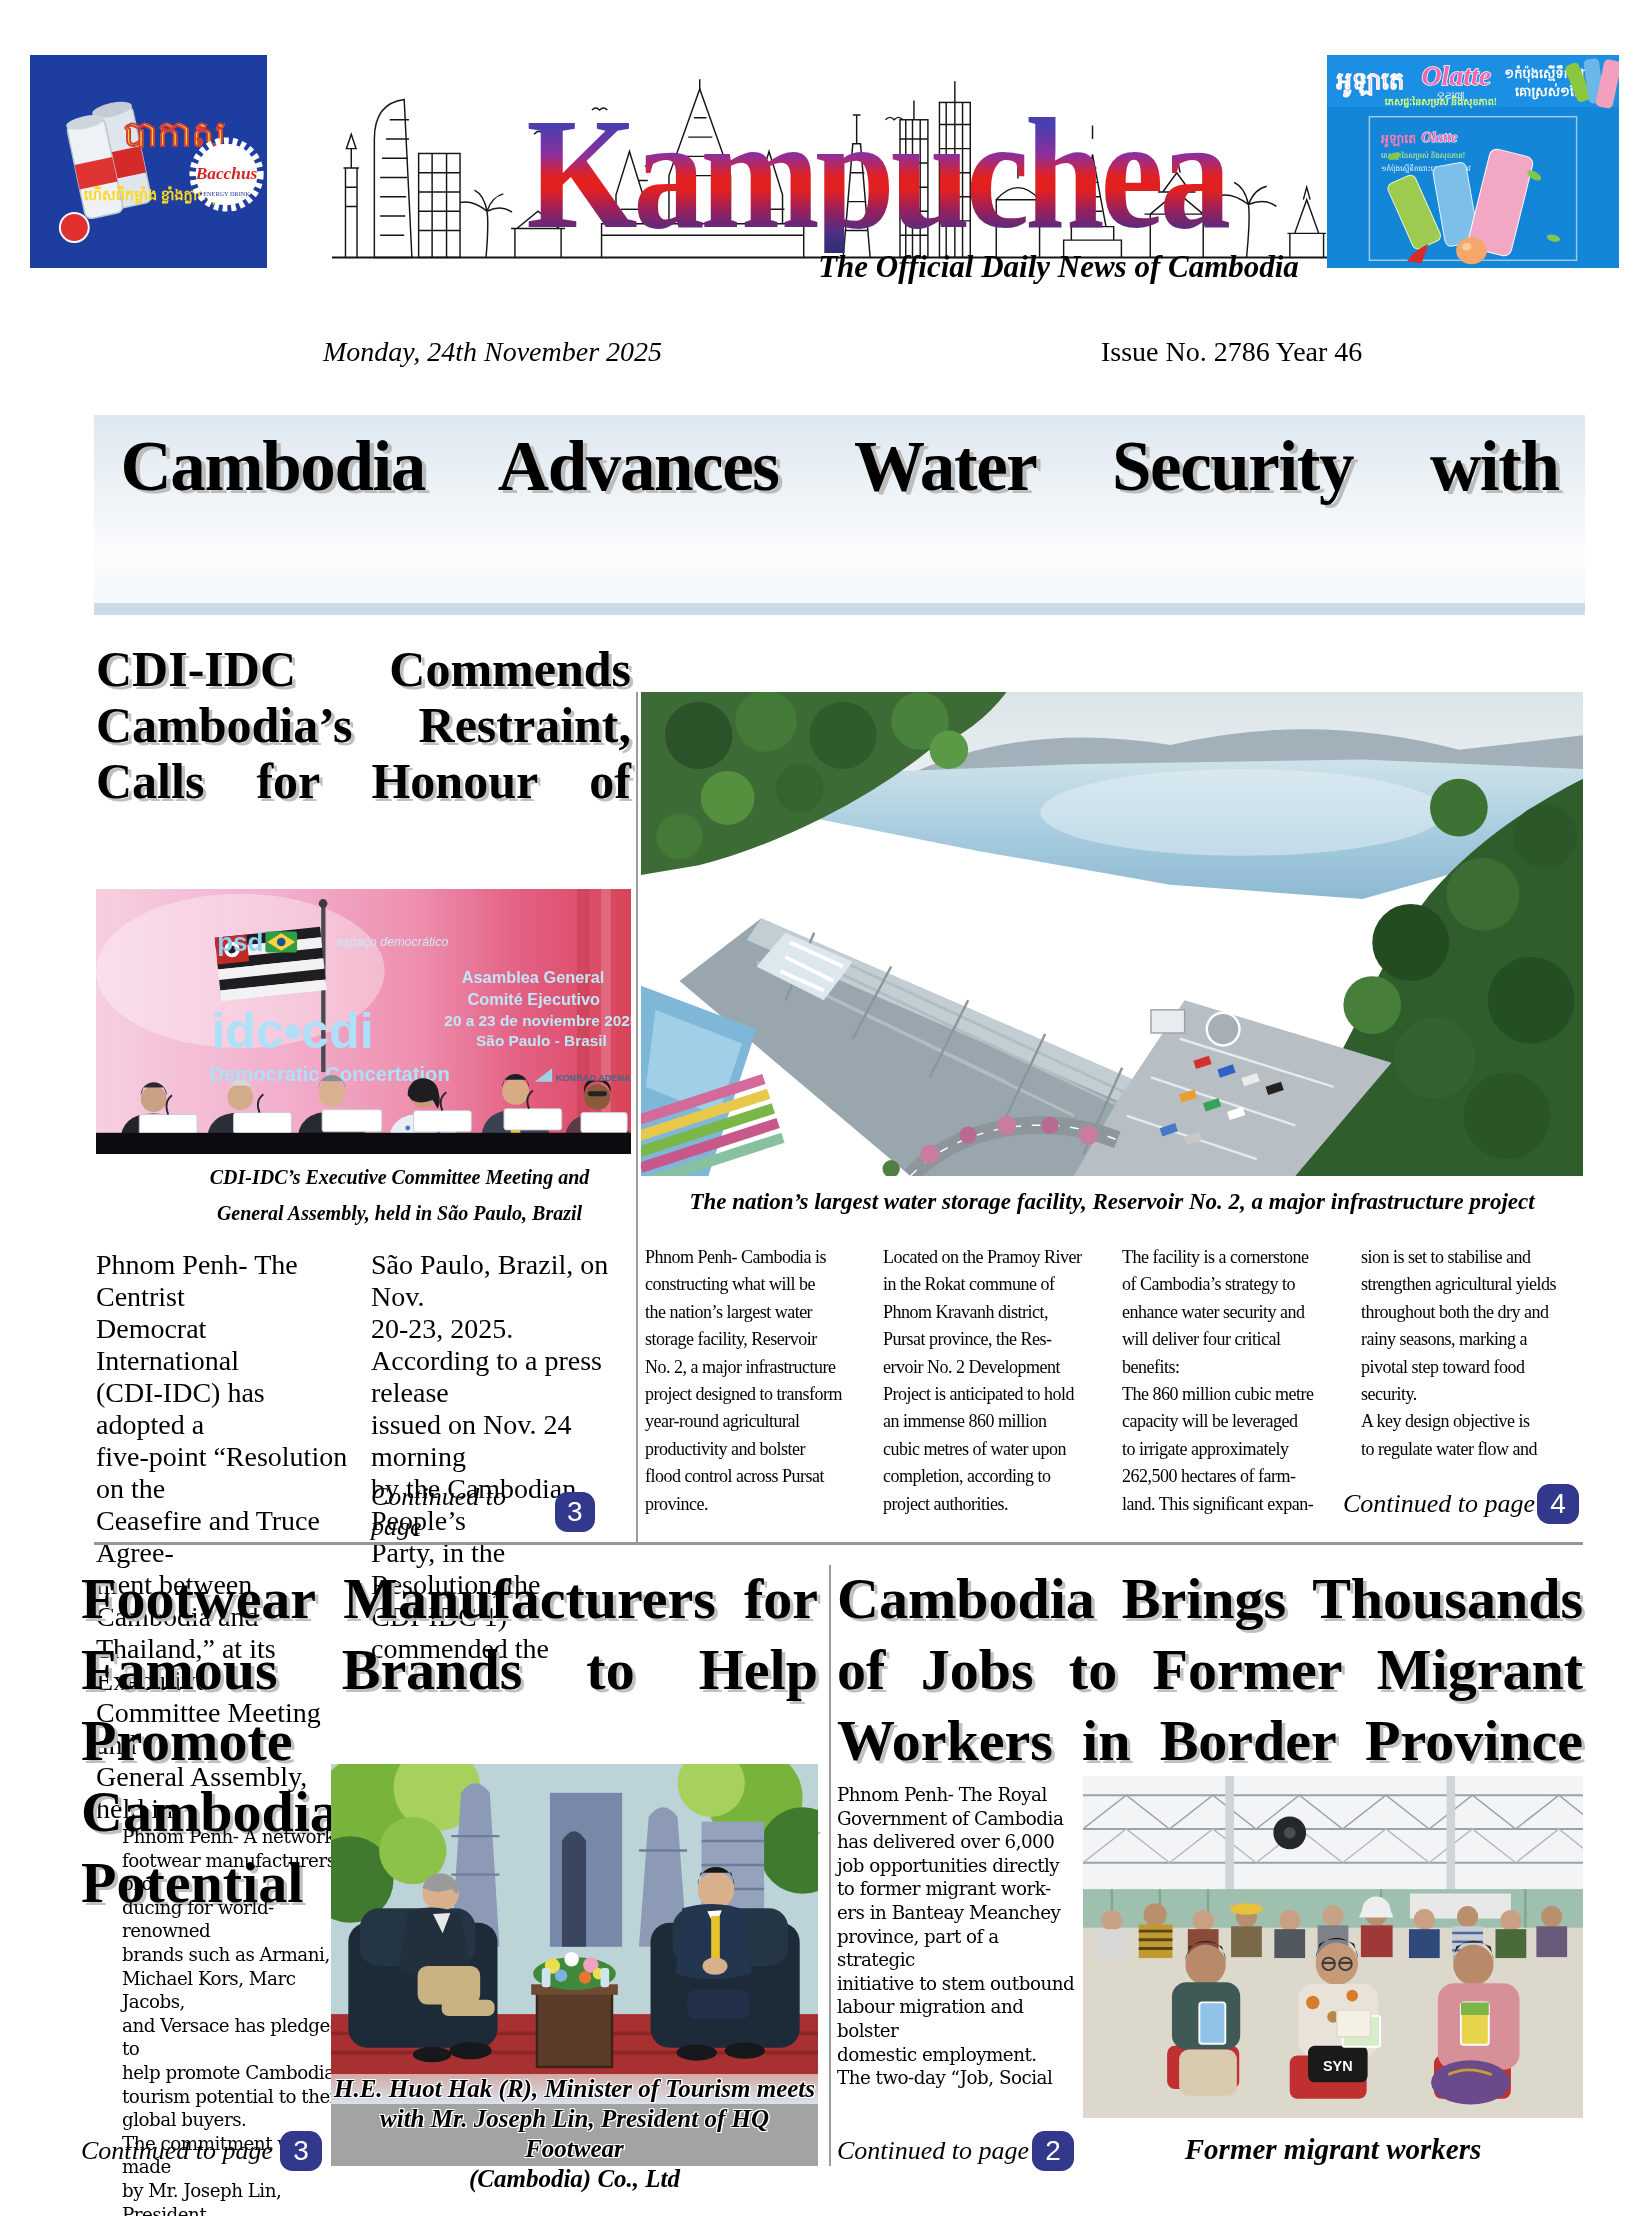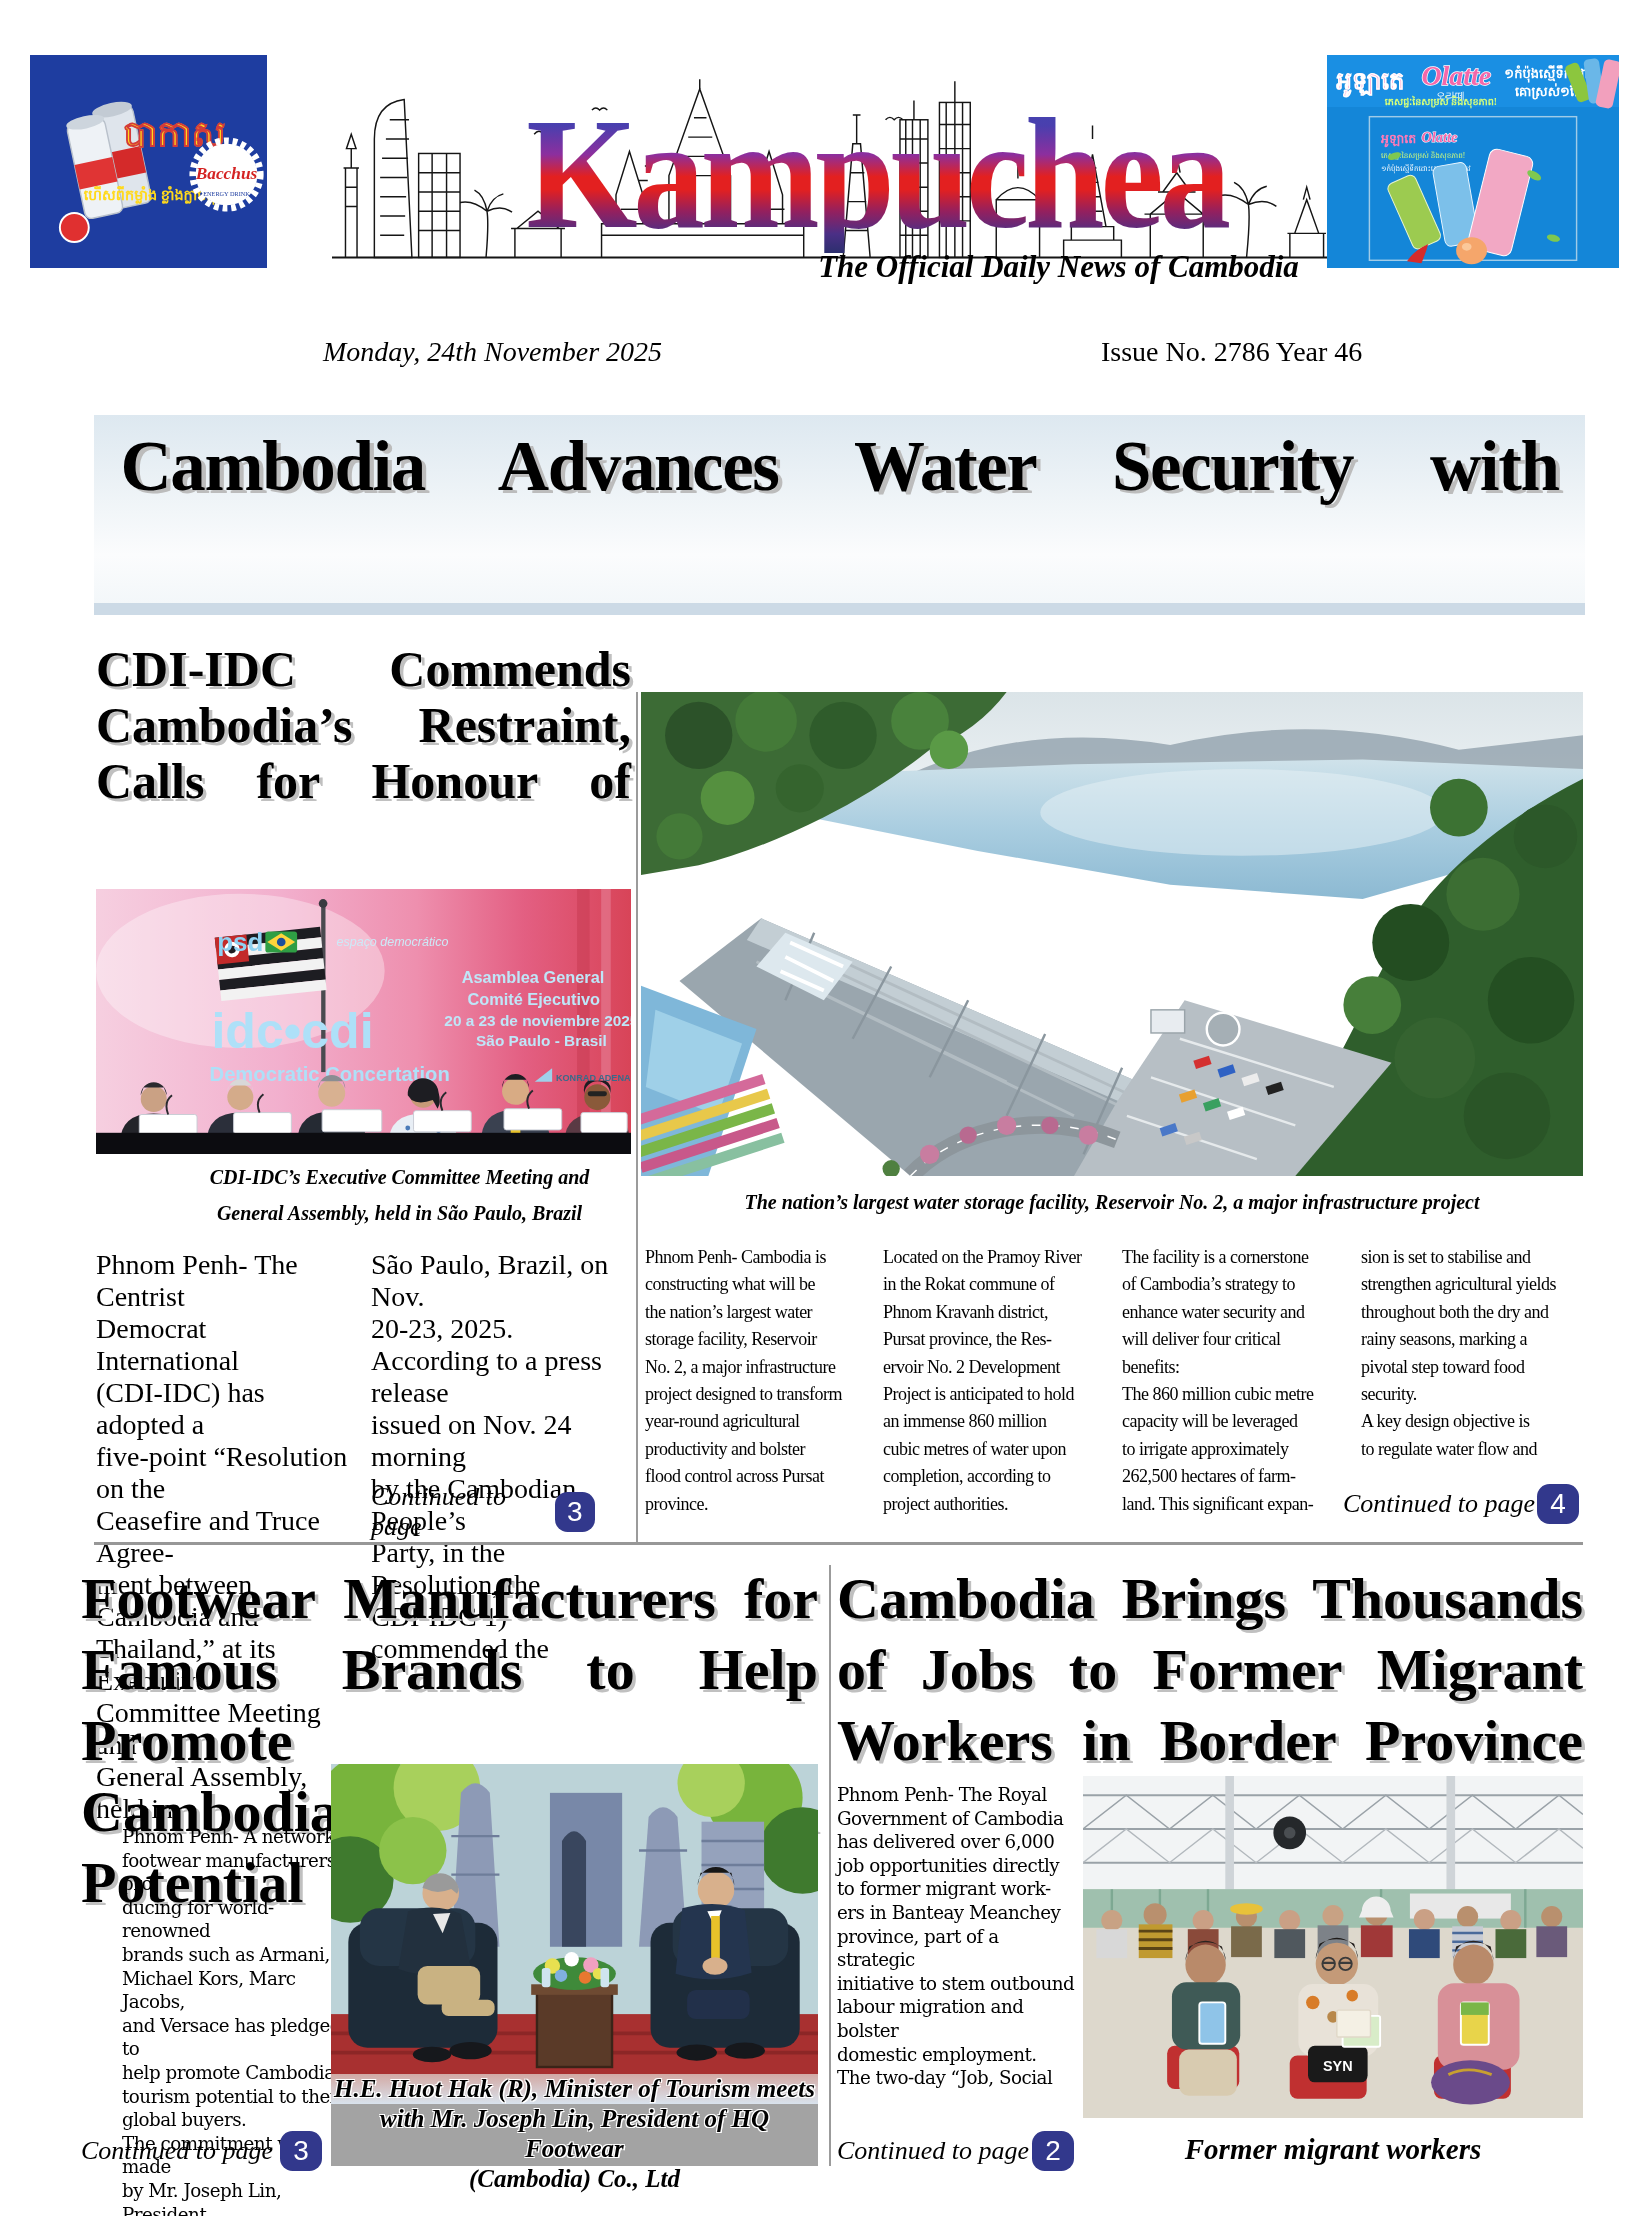--- a/index.html
+++ b/index.html
@@ -53,21 +53,21 @@
   
   .photo { display:block; }
   #cdi-photo { left:96px; top:889px; width:535px; height:265px; }
   #reservoir-photo { left:641px; top:692px; width:942px; height:484px; }
   #footwear-photo { left:331px; top:1764px; width:487px; height:316px; }
   #jobs-photo { left:1083px; top:1776px; width:500px; height:342px; }
 
   
   .caption { font-weight:bold; font-style:italic; text-align:center; white-space:pre-line; }
   #cdi-caption { left:96px; top:1159px; width:535px; font-size:20px; line-height:36px;margin-left:36px; }
-  #reservoir-caption { left:641px; top:1185px; width:942px; font-size:20px; line-height:34px; }
+  #reservoir-caption { left:641px; top:1185px; width:942px; font-size:23px; line-height:34px; }
   #jobs-caption { left:1083px; top:2133px; width:500px; font-size:29px; }
   #footwear-caption-box {
     left:331px; top:2074px; width:487px; height:92px; background:#a3a3a3;
     text-align:center;
   }
   #footwear-caption-box .cap-line {
     font-weight:bold; font-style:italic; font-size:25px; line-height:30px;
     text-shadow:-1px -1px 0 #fff, 1px -1px 0 #fff, -1px 1px 0 #fff, 1px 1px 0 #fff, 1.4px 1.4px 0 #fff;
   }
   #footwear-caption-box .cap-line1 { background:linear-gradient(180deg,#d2a9a4,#d9e3ed); }

